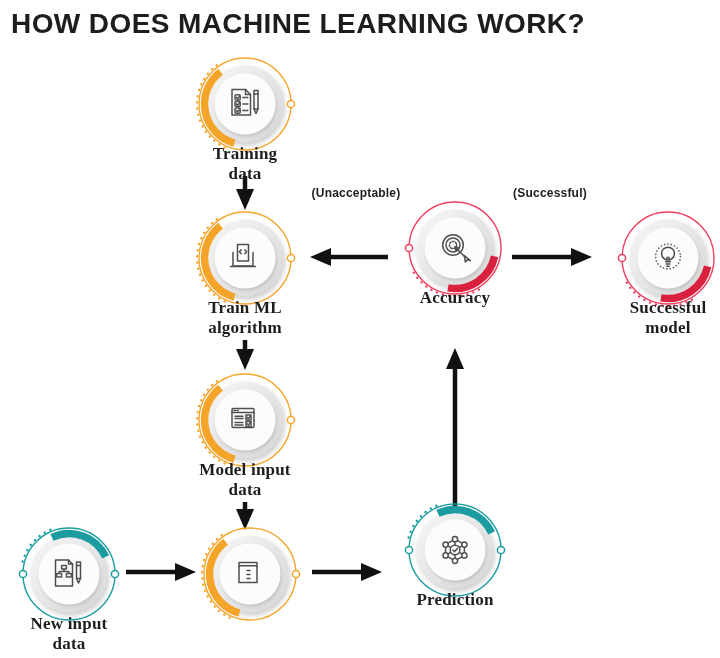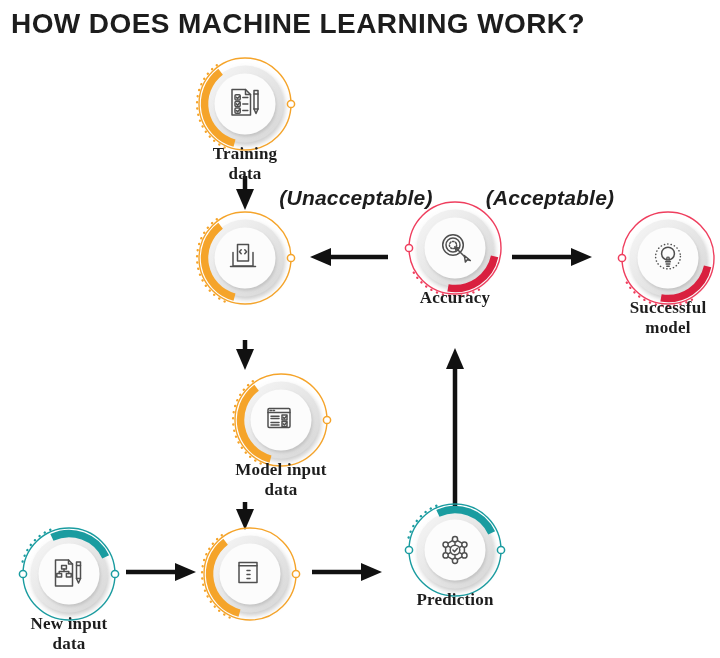--- a/index.html
+++ b/index.html
@@ -1,21 +1,21 @@
 <!DOCTYPE html>
 <html style="--c-orange: #F5A42A; --c-red: #D9203F; --c-red_ring: #EF3E5E; --c-teal: #1A9CA0; --c-arrow: #111111; --c-icon: #4f4f4f; --c-text: #1d1d1d;"><head>
 <meta charset="utf-8">
 <style>
   html,body{margin:0;padding:0;background:#fff;}
   body{width:720px;height:658px;position:relative;overflow:hidden;
        font-family:"Liberation Sans","DejaVu Sans",sans-serif;}
   #title{position:absolute;top:8px;left:0;width:596px;text-align:center;
          font-size:28px;font-weight:800;letter-spacing:.4px;color:var(--c-text,#1d1d1d);}
-  .flow-label{position:absolute;text-align:center;font-size:21px;font-weight:bold;
-              color:var(--c-text,#1d1d1d);letter-spacing:.2px;font-style:italic;}
+  .flow-label{position:absolute;text-align:center;font-size:12px;font-weight:bold;
+              color:var(--c-text,#1d1d1d);letter-spacing:.2px;}
   #arrows{position:absolute;left:0;top:0;}
   #arrows line{stroke:var(--c-arrow,#111);stroke-width:4.5;}
   #arrows marker path{fill:var(--c-arrow,#111);stroke:none;}
   .node{position:absolute;width:104px;height:104px;}
   .node svg.deco{overflow:visible;}
   .outer{fill:none;stroke-width:1.4;}
   .dot-arc{fill:none;stroke-width:2.3;stroke-dasharray:0.2 6;stroke-linecap:round;}
   .thick-arc{fill:none;stroke-width:7.5;}
   .gray-ring{fill:url(#ringGrad);}
   .btn{fill:#fcfcfc;}
@@ -47,21 +47,21 @@
     </filter>
     <filter id="btnShadow" x="-40%" y="-40%" width="180%" height="180%">
       <feDropShadow dx="1" dy="2" stdDeviation="1.8" flood-color="#aaaaaa" flood-opacity="0.55"></feDropShadow>
     </filter>
   </defs>
 </svg>
 
 <div id="title">HOW DOES MACHINE LEARNING WORK?</div>
 
 <div class="flow-label" style="left:266px;top:186px;width:180px">(Unacceptable)</div>
-<div class="flow-label" style="left:460px;top:186px;width:180px">(Acceptable)</div>
+<div class="flow-label" style="left:460px;top:186px;width:180px">(Successful)</div>
 
 <svg id="arrows" width="720" height="658">
   <defs>
     <marker id="ah" markerUnits="userSpaceOnUse" markerWidth="22" markerHeight="18" refX="2" refY="9" orient="auto">
       <path d="M0,0 L21,9 L0,18 Z"></path>
     </marker>
   </defs>
   <line x1="245" y1="176" x2="245" y2="191" marker-end="url(#ah)"></line>
   <line x1="245" y1="340" x2="245" y2="351" marker-end="url(#ah)"></line>
   <line x1="245" y1="502" x2="245" y2="511" marker-end="url(#ah)"></line>
@@ -105,22 +105,23 @@
         <circle class="btn" cx="52" cy="52" r="30.5" filter="url(#btnShadow)"></circle>
         <path class="thick-arc" d="M41.5,91.1 A40.5,40.5 0 0 1 27.6,19.7"></path>
         <g class="icon" transform="translate(34,34)">
           <path d="M6,12.5 V26 H26 V12.5"></path>
           <line x1="3.5" y1="26.5" x2="28.5" y2="26.5"></line>
           <rect x="10.5" y="4.5" width="11" height="16.5"></rect>
           <polyline points="14.2,9.8 12.4,11.8 14.2,13.8"></polyline>
           <polyline points="17.8,9.8 19.6,11.8 17.8,13.8"></polyline>
         </g>
         <circle class="marker" cx="98" cy="52" r="3.6"></circle>
-      </svg></div>
-    <div class="node orange" style="left: 193px; top: 368px; margin-left: 36px;"><svg class="deco" viewBox="0 0 104 104" width="104" height="104">
+      </svg><div class="node-label">Train ML
+algorithm</div></div>
+    <div class="node orange" style="left: 193px; top: 368px;"><svg class="deco" viewBox="0 0 104 104" width="104" height="104">
         <circle class="outer" cx="52" cy="52" r="46"></circle>
         <path class="dot-arc" d="M31.7,95.5 A48,48 0 0 1 24.5,12.7"></path>
         <circle class="gray-ring" cx="52" cy="52" r="38.5" filter="url(#softShadow)"></circle>
         <circle class="btn" cx="52" cy="52" r="30.5" filter="url(#btnShadow)"></circle>
         <path class="thick-arc" d="M41.5,91.1 A40.5,40.5 0 0 1 27.6,19.7"></path>
         <g class="icon" transform="translate(34,34)">
           <rect x="5" y="6.5" width="22" height="19" rx="1.2"></rect>
           <line x1="5" y1="10.5" x2="27" y2="10.5"></line>
           <line x1="7" y1="8.5" x2="8.5" y2="8.5"></line>
           <line x1="10" y1="8.5" x2="11.5" y2="8.5"></line>

